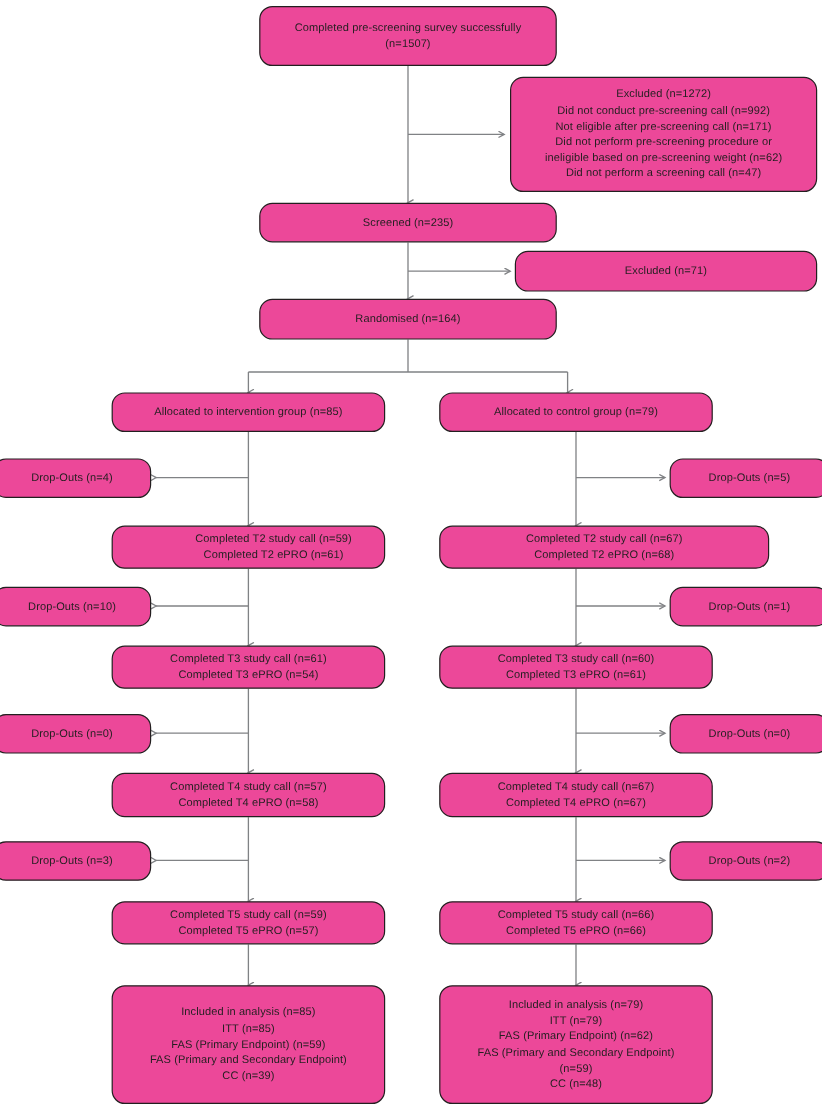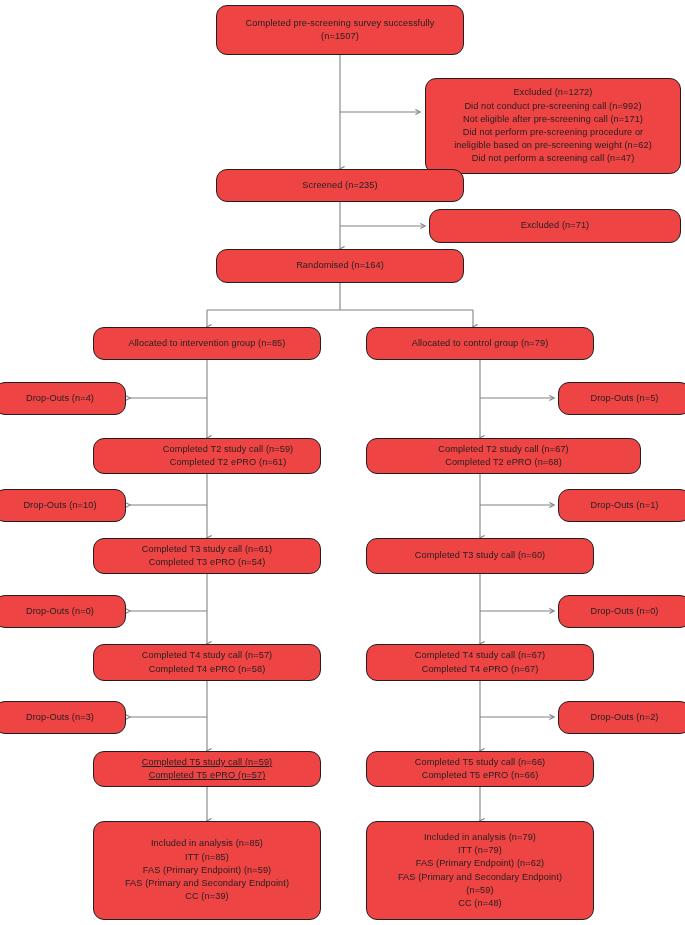--- a/index.html
+++ b/index.html
@@ -23,21 +23,21 @@
     width: 685px;
     height: 925px;
     z-index: 1;
   }
   .node {
     position: absolute;
     z-index: 2;
     box-sizing: border-box;
     border: 1.1px solid #231f20;
     border-radius: 11px;
-    background: #ef4444;
+    background: #ec4899;
     display: flex;
     align-items: center;
     justify-content: center;
     text-align: center;
     color: #231f20;
     font-size: 9.2px;
     line-height: 13.2px;
     letter-spacing: 0.01em;
     padding: 3px 6px;
   }
@@ -108,21 +108,21 @@
     </g>
   </svg>
 
   <div class="node" style="left:216px; top:5px; width:248px; height:50px;">
     <div class="lines">
         <div>Completed pre-screening survey successfully</div>
         <div>(n=1507)</div>
       </div>
   </div>
 
-  <div class="node" style="left:425px; top:78px; width:256px; height:96px;justify-content:center;">
+  <div class="node" style="left:425px; top:64px; width:256px; height:96px;justify-content:center;">
     <div class="lines">
         <div>Excluded (n=1272)</div>
         <div>Did not conduct pre-screening call (n=992)</div>
         <div>Not eligible after pre-screening call (n=171)</div>
         <div>Did not perform pre-screening procedure or</div>
         <div>ineligible based on pre-screening weight (n=62)</div>
         <div>Did not perform a screening call (n=47)</div>
       </div>
   </div>
 
@@ -191,20 +191,21 @@
   </div>
   <div class="node" style="left:93px; top:538px; width:228px; height:36px;">
     <div class="lines">
         <div>Completed T3 study call (n=61)</div>
         <div>Completed T3 ePRO (n=54)</div>
       </div>
   </div>
   <div class="node" style="left:366px; top:538px; width:228px; height:36px;">
     <div class="lines">
         <div>Completed T3 study call (n=60)</div>
+        <div>Completed T3 ePRO (n=61)</div>
       </div>
   </div>
 
   <div class="node" style="left:-6px; top:595px; width:132px; height:33px;">
     <div class="lines">
         <div>Drop-Outs (n=0)</div>
       </div>
   </div>
   <div class="node" style="left:558px; top:595px; width:133px; height:33px;">
     <div class="lines">
@@ -227,21 +228,21 @@
   <div class="node" style="left:-6px; top:701px; width:132px; height:33px;">
     <div class="lines">
         <div>Drop-Outs (n=3)</div>
       </div>
   </div>
   <div class="node" style="left:558px; top:701px; width:133px; height:33px;">
     <div class="lines">
         <div>Drop-Outs (n=2)</div>
       </div>
   </div>
-  <div class="node" style="left:93px; top:751px; width:228px; height:36px;text-decoration:underline;">
+  <div class="node" style="left:93px; top:751px; width:228px; height:36px;">
     <div class="lines">
         <div>Completed T5 study call (n=59)</div>
         <div>Completed T5 ePRO (n=57)</div>
       </div>
   </div>
   <div class="node" style="left:366px; top:751px; width:228px; height:36px;">
     <div class="lines">
         <div>Completed T5 study call (n=66)</div>
         <div>Completed T5 ePRO (n=66)</div>
       </div>

